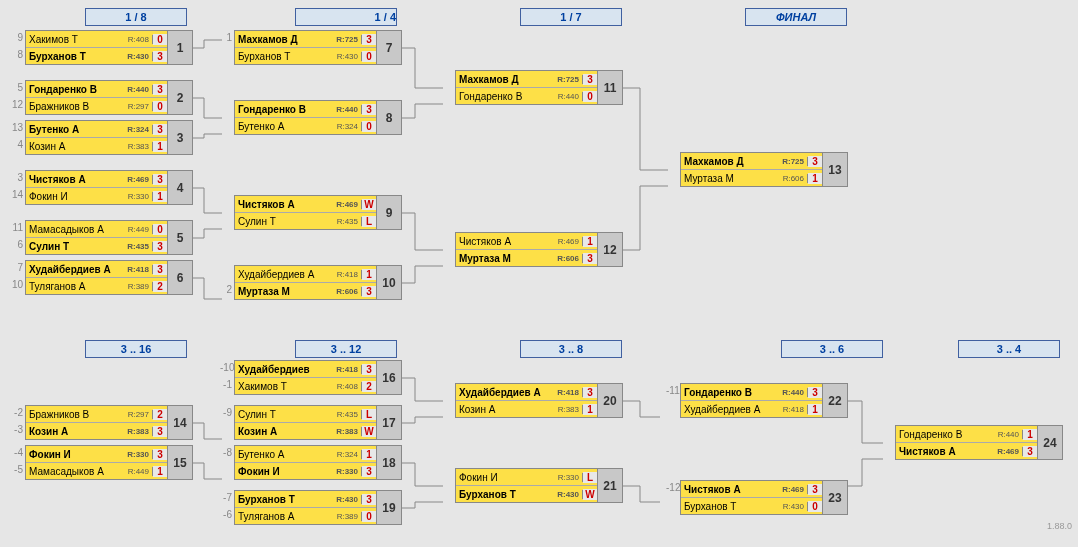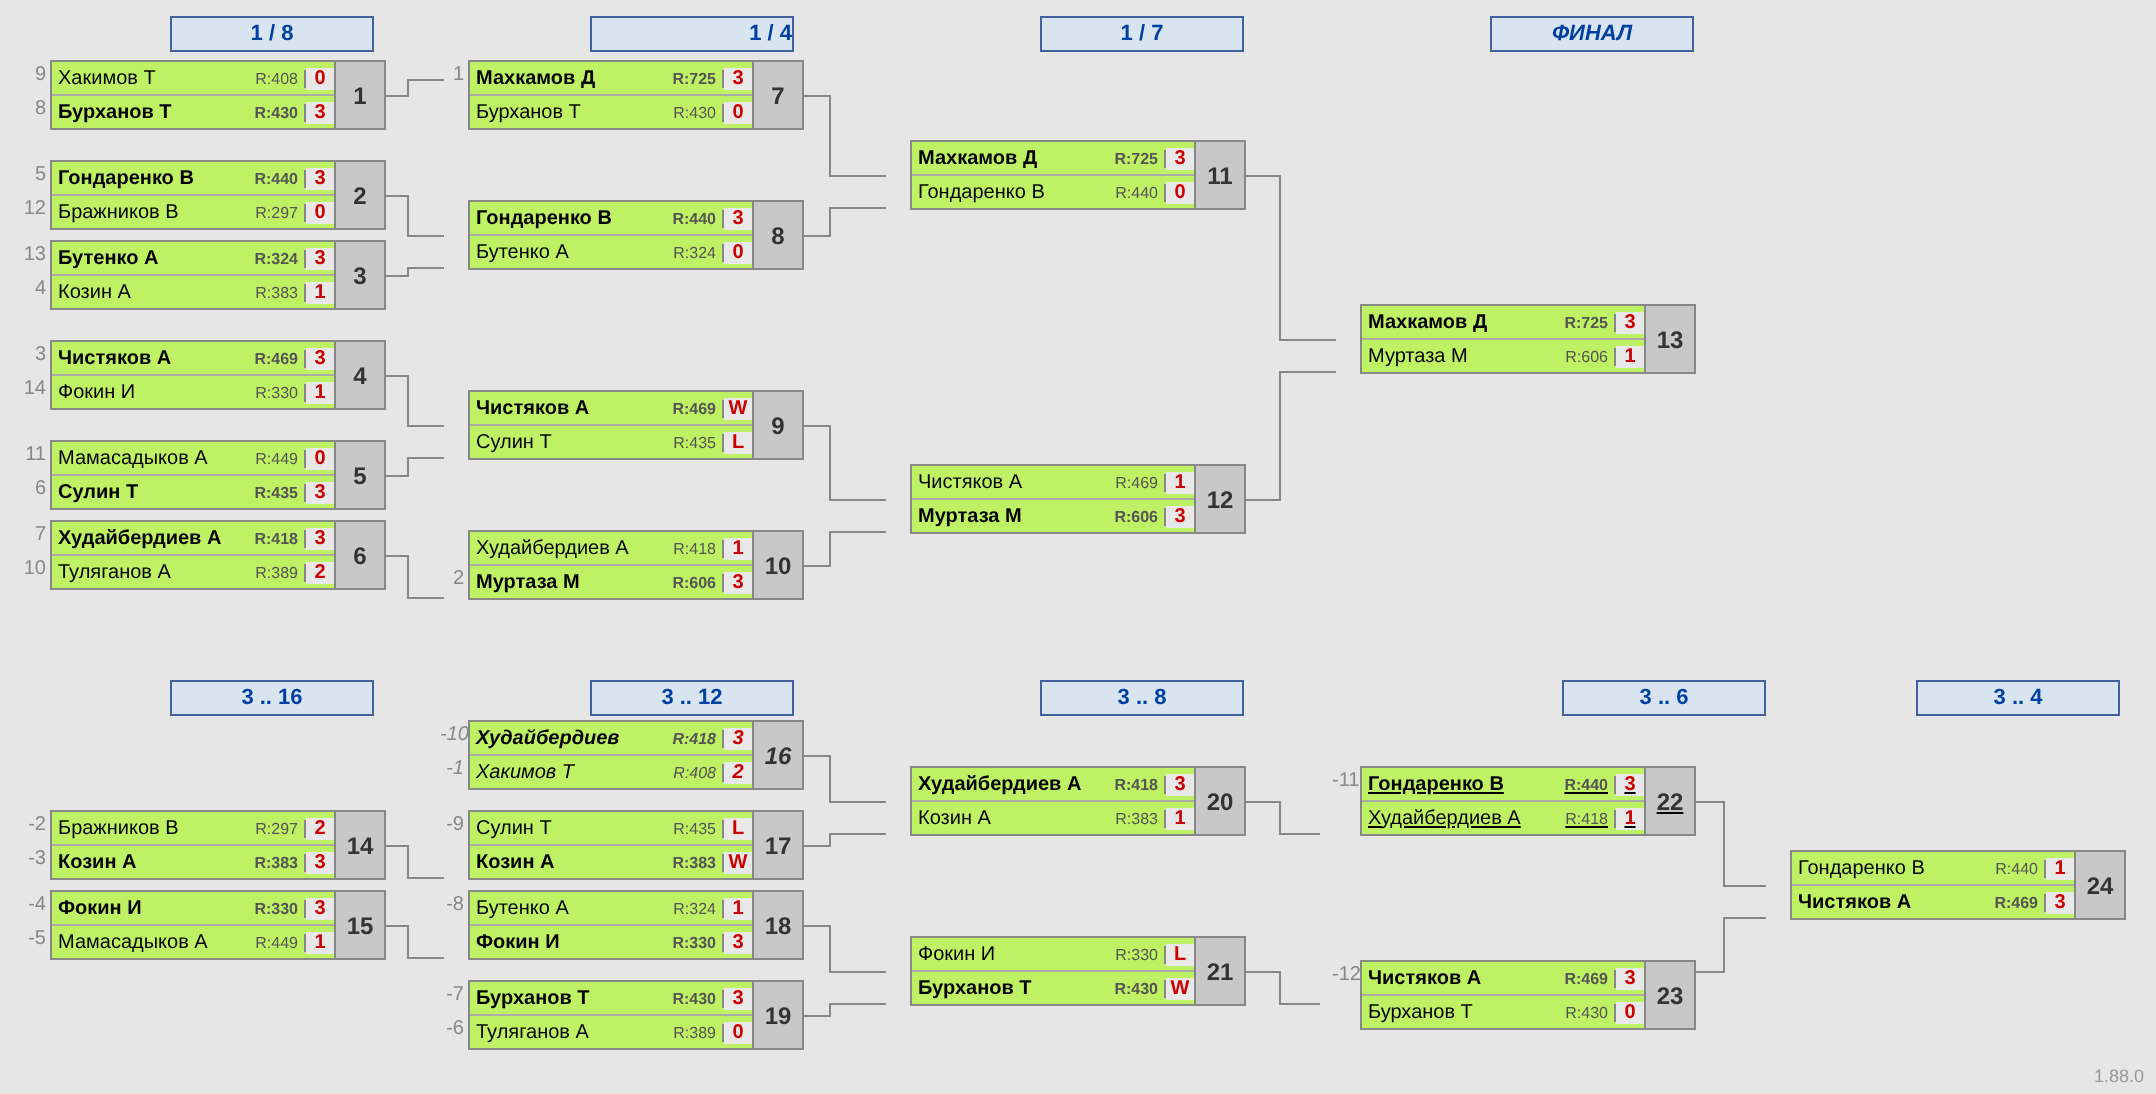--- a/index.html
+++ b/index.html
@@ -1,27 +1,27 @@
 <!DOCTYPE html>
 <html><head>
 <meta charset="utf-8">
 <style>
 body{margin:0;background:#e6e6e6;font-family:Arial,sans-serif;font-size:10px;color:#000;position:relative;width:1078px;height:547px}
 .hdr{position:absolute;background:#d8e4f0;border:1px solid #4060a0;text-align:center;padding:2px 0;font-size:11px;color:#0040a0;font-weight:bold}
 .match{position:absolute;display:flex;align-items:stretch}
 .rows{display:flex;flex-direction:column;border:1px solid #888}
-.row{display:flex;align-items:center;background:#bef264;border-bottom:1px solid #aaa;height:16px}
+.row{display:flex;align-items:center;background:#fde047;border-bottom:1px solid #aaa;height:16px}
 .row:last-child{border-bottom:none}
 .row.win{font-weight:bold}
 .seed{position:absolute;left:-14px;width:12px;text-align:right;color:#888;font-size:10px}
 .nm{width:88px;padding-left:3px;white-space:nowrap;overflow:hidden}
 .rt{width:32px;font-size:8px;color:#555;text-align:right;padding-right:3px;border-right:1px solid #888}
 .sc{width:14px;text-align:center;font-weight:bold;color:#c00;background:#e8e8e8}
 .mnum{background:#c8c8c8;border:1px solid #888;border-left:none;display:flex;align-items:center;justify-content:center;font-weight:bold;font-size:12px;width:24px;color:#333}
-.ver{position:absolute;right:6px;bottom:4px;color:#999;font-size:9px}
+.ver{position:absolute;right:6px;bottom:16px;color:#999;font-size:9px}
 svg.lines{position:absolute;top:0;left:0;pointer-events:none}
 </style>
 </head>
 <body>
 
 <svg class="lines" width="1078" height="547">
     <path d="M186 48 H204 V40 H222" stroke="#888" fill="none" stroke-width="1"></path>
     <path d="M186 98 H204 V118 H222" stroke="#888" fill="none" stroke-width="1"></path>
     <path d="M186 138 H204 V134 H222" stroke="#888" fill="none" stroke-width="1"></path>
     <path d="M186 188 H204 V213 H222" stroke="#888" fill="none" stroke-width="1"></path>
@@ -291,21 +291,21 @@
         <div class="sc">3</div>
       </div>
       <div class="row">
         <div class="nm">Мамасадыков А</div>
         <div class="rt">R:449</div>
         <div class="sc">1</div>
       </div>
     </div>
     <div class="mnum">15</div>
   </div>
-<div class="match" style="left: 234px; top: 360px; font-style: italic;">
+<div class="match" style="left: 234px; top: 360px;">
     <div class="seed" style="top: 2px;">-10</div>
     <div class="seed" style="top: 19px;">-1</div>
     <div class="rows">
       <div class="row win">
         <div class="nm">Худайбердиев</div>
         <div class="rt">R:418</div>
         <div class="sc">3</div>
       </div>
       <div class="row">
         <div class="nm">Хакимов Т</div>
@@ -387,21 +387,21 @@
         <div class="sc">L</div>
       </div>
       <div class="row win">
         <div class="nm">Бурханов Т</div>
         <div class="rt">R:430</div>
         <div class="sc">W</div>
       </div>
     </div>
     <div class="mnum">21</div>
   </div>
-<div class="match" style="left: 680px; top: 383px; text-decoration: underline;">
+<div class="match" style="left: 680px; top: 383px;">
     <div class="seed" style="top: 2px;">-11</div>
     <div class="rows">
       <div class="row win">
         <div class="nm">Гондаренко В</div>
         <div class="rt">R:440</div>
         <div class="sc">3</div>
       </div>
       <div class="row">
         <div class="nm">Худайбердиев А</div>
         <div class="rt">R:418</div>

